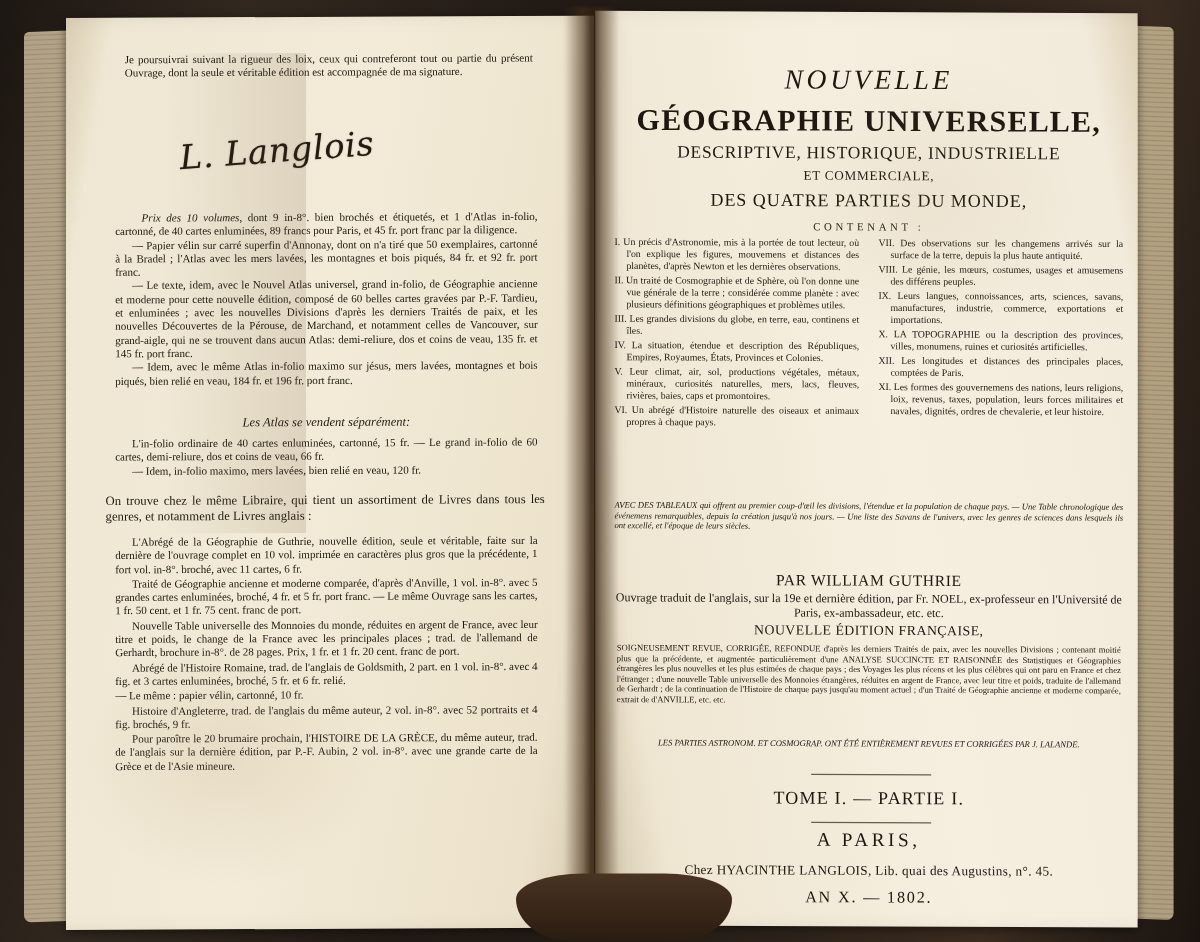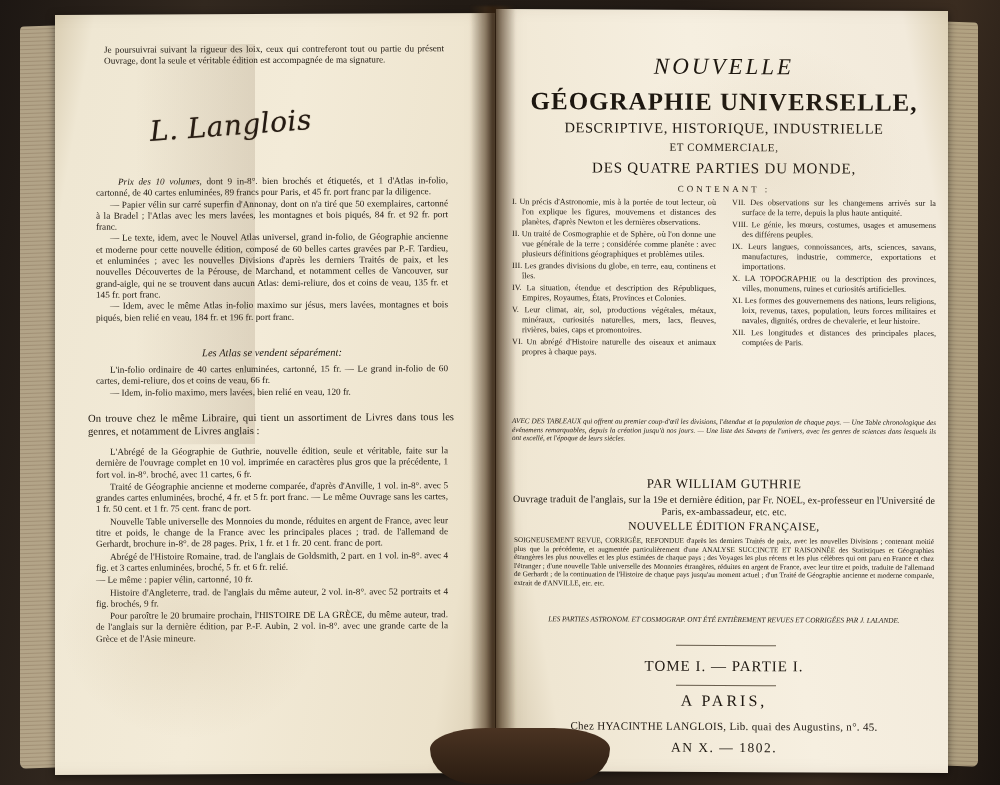--- a/index.html
+++ b/index.html
@@ -154,22 +154,22 @@
         <p class="hang">III. Les grandes divisions du globe, en terre, eau, continens et îles.</p>
         <p class="hang">IV. La situation, étendue et description des Républiques, Empires, Royaumes, États, Provinces et Colonies.</p>
         <p class="hang">V. Leur climat, air, sol, productions végétales, métaux, minéraux, curiosités naturelles, mers, lacs, fleuves, rivières, baies, caps et promontoires.</p>
         <p class="hang">VI. Un abrégé d'Histoire naturelle des oiseaux et animaux propres à chaque pays.</p>
       </div>
       <div class="c xsm just" style="width:204px;">
         <p class="hang">VII. Des observations sur les changemens arrivés sur la surface de la terre, depuis la plus haute antiquité.</p>
         <p class="hang">VIII. Le génie, les mœurs, costumes, usages et amusemens des différens peuples.</p>
         <p class="hang">IX. Leurs langues, connoissances, arts, sciences, savans, manufactures, industrie, commerce, exportations et importations.</p>
         <p class="hang">X. LA TOPOGRAPHIE ou la description des provinces, villes, monumens, ruines et curiosités artificielles.</p>
+        <p class="hang">XII. Les longitudes et distances des principales places, comptées de Paris.</p>
         <p class="hang">XI. Les formes des gouvernemens des nations, leurs religions, loix, revenus, taxes, population, leurs forces militaires et navales, dignités, ordres de chevalerie, et leur histoire.</p>
-        <p class="hang">XII. Les longitudes et distances des principales places, comptées de Paris.</p>
       </div>
     </div>
 
     <div class="col tiny just it" style="left:16px;top:408px;width:424px;">AVEC DES TABLEAUX qui offrent au premier coup-d'œil les divisions, l'étendue et la population de chaque pays. — Une Table chronologique des événemens remarquables, depuis la création jusqu'à nos jours. — Une liste des Savans de l'univers, avec les genres de sciences dans lesquels ils ont excellé, et l'époque de leurs siècles.</div>
 
     <div class="col ctr" style="left:16px;top:466px;width:424px;font-size:13px;letter-spacing:.5px;">PAR WILLIAM GUTHRIE</div>
 
     <div class="col ctr" style="left:16px;top:484px;width:424px;font-size:10px;line-height:12px;">Ouvrage traduit de l'anglais, sur la 19e et dernière édition, par Fr. NOEL, ex-professeur en l'Université de Paris, ex-ambassadeur, etc. etc.</div>
 
     <div class="col ctr" style="left:16px;top:510px;width:424px;font-size:11.5px;letter-spacing:.4px;">NOUVELLE ÉDITION FRANÇAISE,</div>

